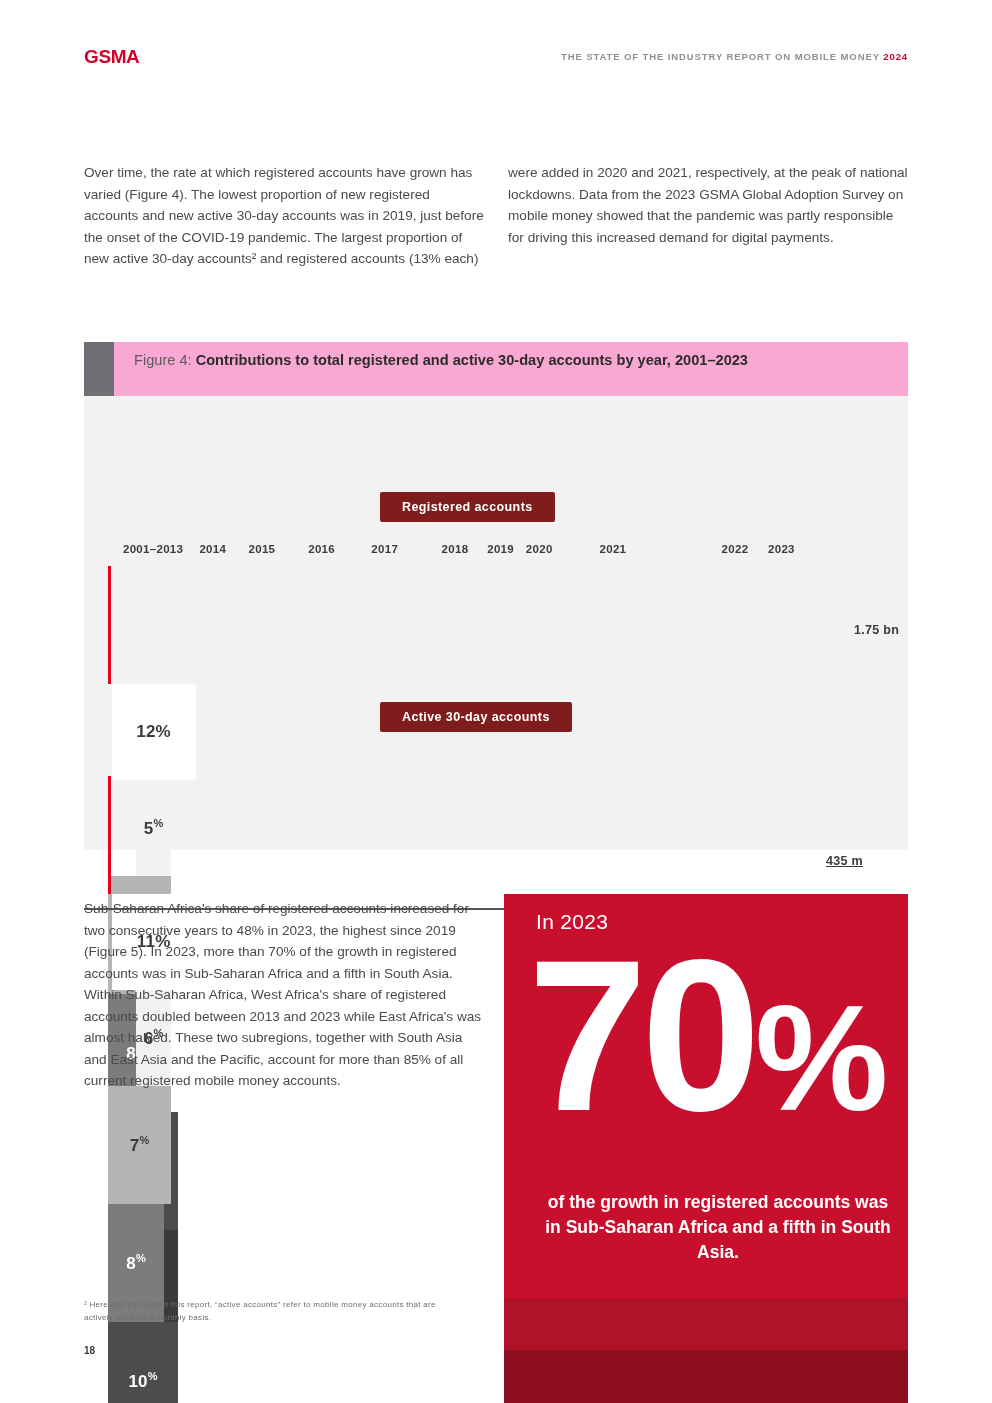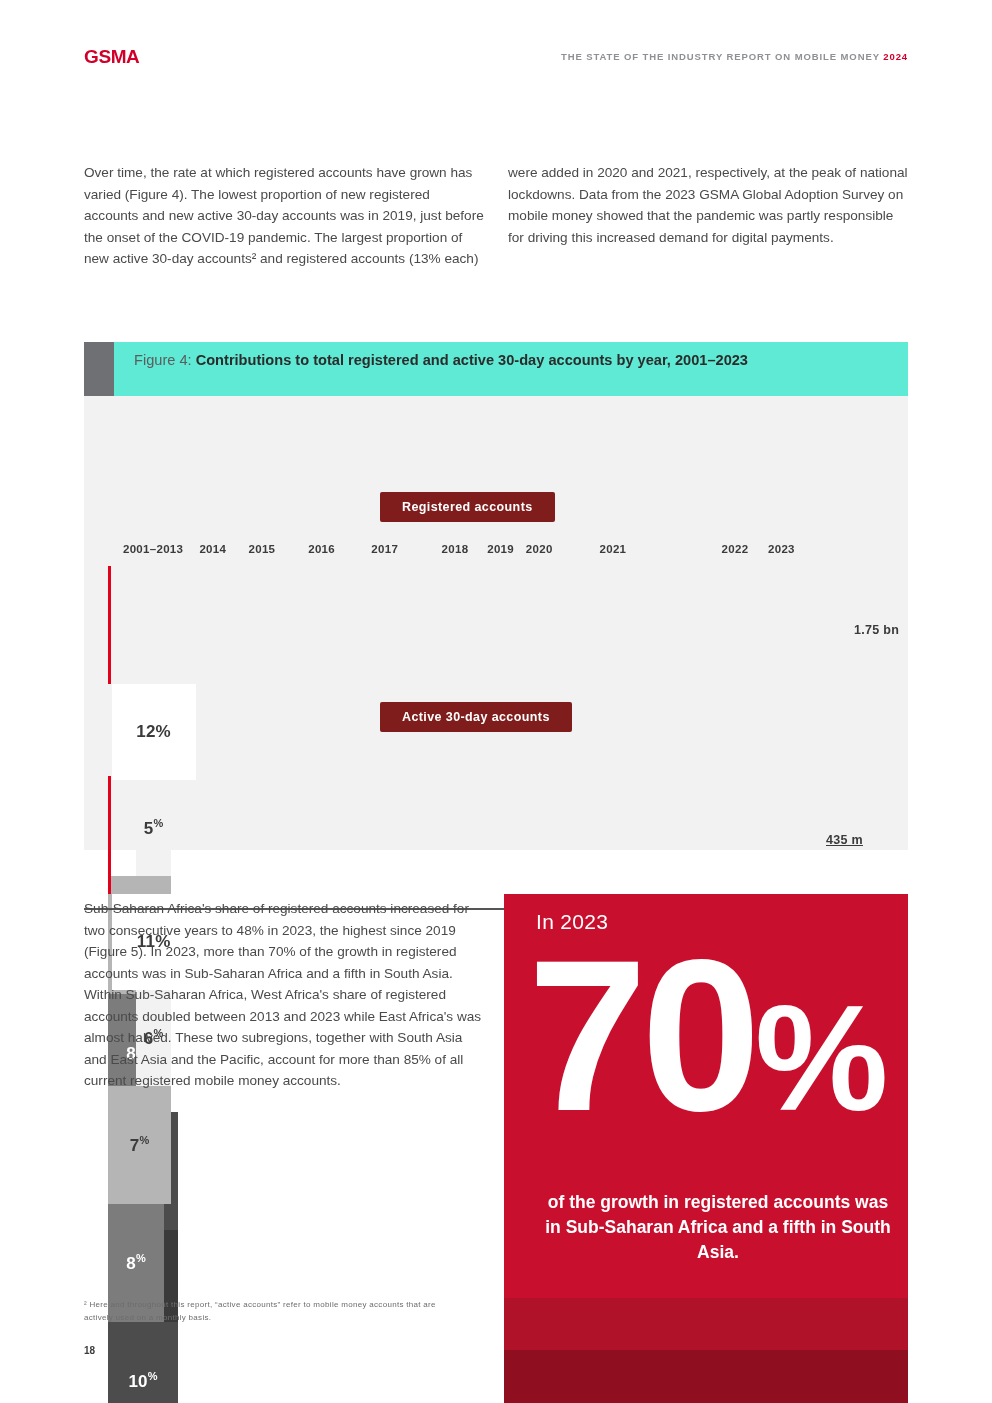--- a/index.html
+++ b/index.html
@@ -32,21 +32,21 @@
     position: absolute; top: 162px; left: 84px; width: 824px;
     display: flex; gap: 24px;
   }
   .intro .col { width: 400px; font-size: 13.6px; line-height: 21.5px; color: #4a4a4a; }
 
   
   .figure {
     position: absolute; left: 84px; top: 342px; width: 824px;
   }
   .fig-caption-bar {
-    display: flex; align-items: stretch; background: #5eead4; height: 54px;
+    display: flex; align-items: stretch; background: #f9a8d4; height: 54px;
   }
   .fig-caption-swatch { width: 30px; background: #6f7073; flex: 0 0 30px; }
   .fig-caption-text {
     padding: 8px 20px 0 20px; font-size: 14.6px; line-height: 21px; color: #3b3b3b;
   }
   .fig-caption-text .lead { color: #5c5c5c; }
   .fig-caption-text b { font-weight: bold; color: #2c2c2c; }
 
   .fig-body {
     background: #f2f2f2; padding: 0 0 0 0; position: relative; height: 454px;
@@ -80,21 +80,21 @@
   }
   .seg .val { font-size: 17px; letter-spacing: 0.2px; }
   .seg .val .pc { font-size: 11px; vertical-align: super; }
   .seg.light { color: #3b3b3b; }
 
   .row-total {
     position: absolute; font-size: 12.5px; font-weight: bold; color: #3b3b3b;
     letter-spacing: 0.3px;
   }
   #total-registered { left: 770px; top: 227px; }
-  #total-active { left: 742px; top: 437px; text-decoration: underline; }
+  #total-active { left: 742px; top: 458px; text-decoration: underline; }
 
   .source-note {
     position: absolute; left: 0; top: 479px; width: 824px; text-align: center;
     font-size: 9.5px; font-style: italic; color: #9a9a9a; letter-spacing: 0.3px;
   }
   .fig-rule {
     position: absolute; left: 0; top: 512px; width: 824px; height: 2px; background: #555;
   }
 
   

